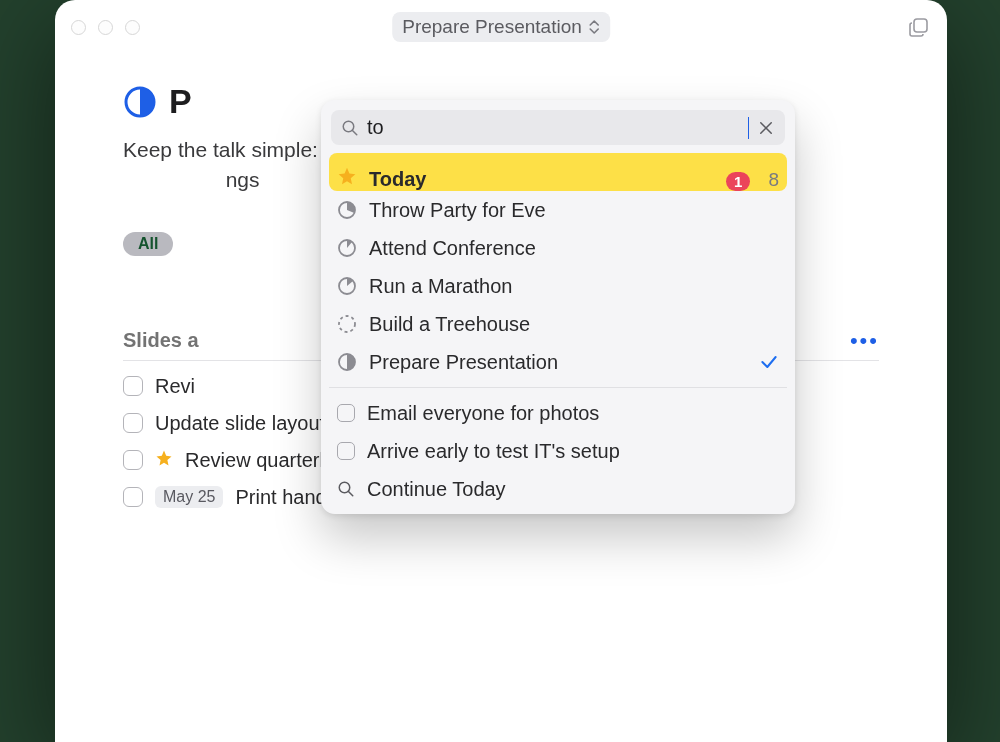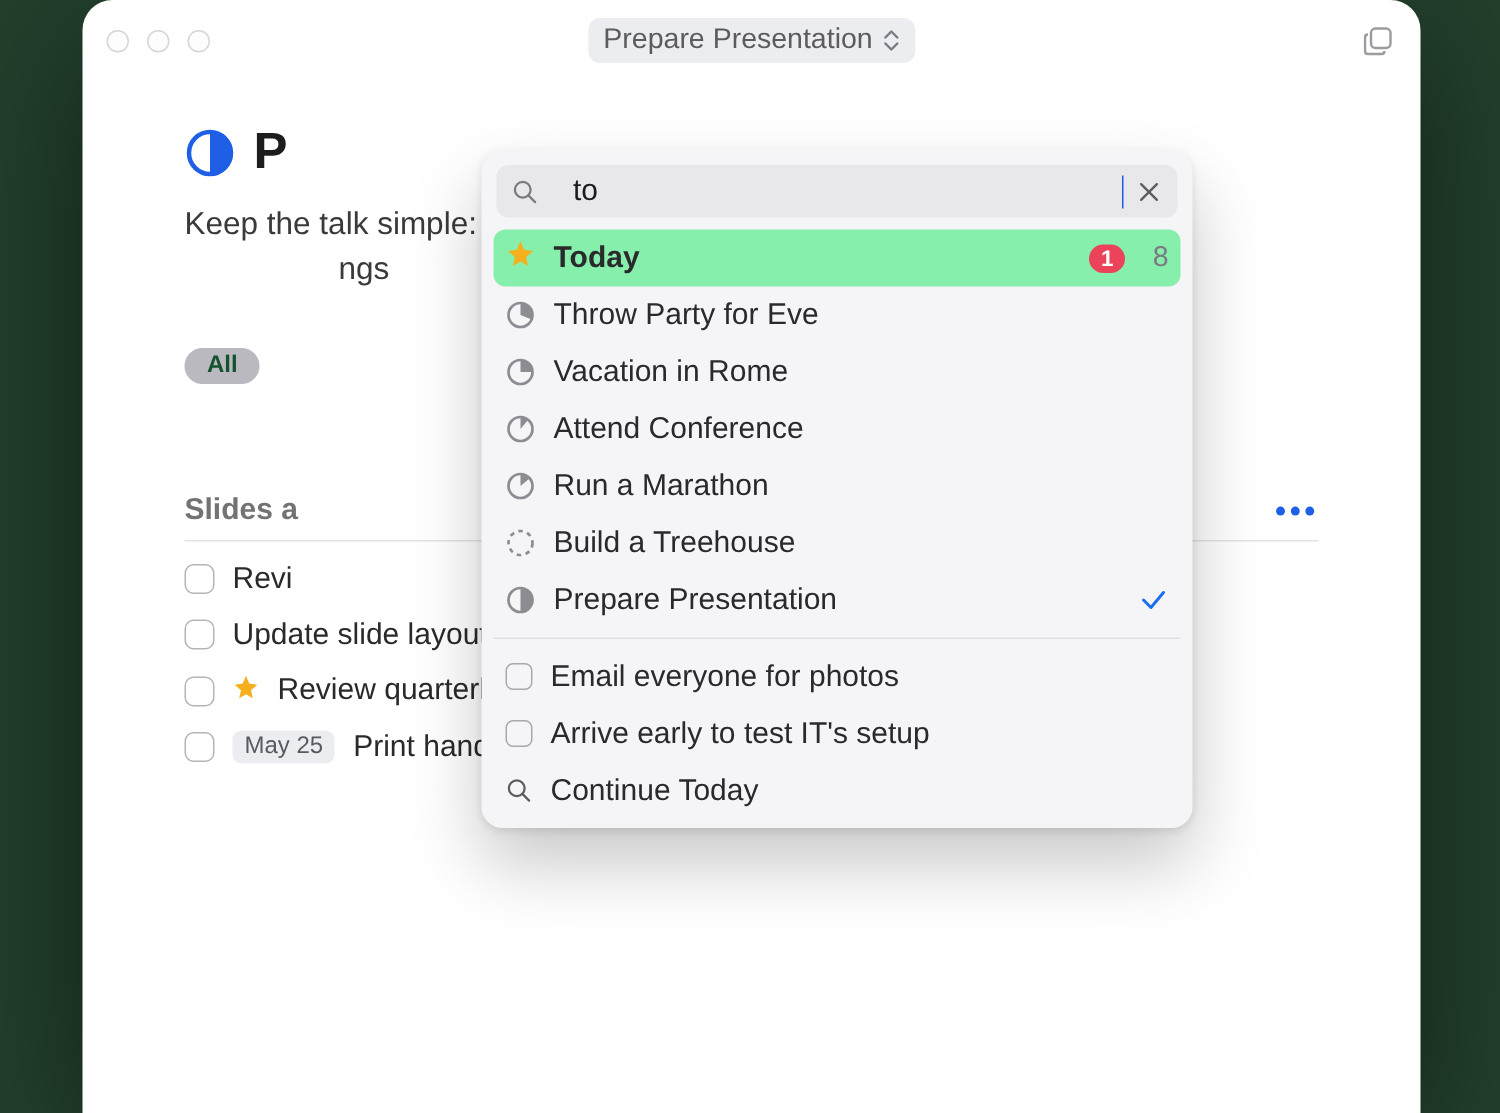--- a/index.html
+++ b/index.html
@@ -153,40 +153,39 @@
     padding: 6px 10px;
     gap: 8px;
   }
   .search-row input {
     flex: 1;
     background: transparent;
     border: none;
     outline: none;
     font-size: 20px;
     color: #1d1d1f;
-    margin-left: 15px;
   }
   .caret {
     width: 1.5px;
     height: 22px;
     background: #1e5fe6;
     margin-left: -6px;
   }
   .panel-list { display: flex; flex-direction: column; padding: 0 8px; }
   .item {
     display: flex;
     align-items: center;
     gap: 12px;
     height: 38px;
     padding: 0 8px;
     border-radius: 8px;
     font-size: 20px;
     color: #2a2a2c;
   }
-  .item.selected { background: #86efac; }
+  .item.selected { background: #fde047; align-items: flex-end; }
   .item .spacer { flex: 1; }
   .count-red {
     background: #eb445a;
     color: #fff;
     font-size: 15px;
     font-weight: 600;
     border-radius: 10px;
     padding: 1px 8px;
   }
   .count-grey { color: #7a7a80; font-size: 19px; margin-left: 6px; }
@@ -311,27 +310,20 @@
       <div class="item">
         <svg class="pie" viewBox="0 0 20 20">
               <circle cx="10" cy="10" r="8" fill="none" stroke="#8c8c92" stroke-width="1.8"></circle>
               <path d="M10 2 A8 8 0 0 1 17.4 13 L10 10 Z" fill="#8c8c92"></path>
             </svg>
         <span>Throw Party for Eve</span>
       </div>
       <div class="item">
         <svg class="pie" viewBox="0 0 20 20">
               <circle cx="10" cy="10" r="8" fill="none" stroke="#8c8c92" stroke-width="1.8"></circle>
-              <path d="M10 2 A8 8 0 0 1 18 10 L10 10 Z" fill="#8c8c92"></path>
-            </svg>
-        <span>Vacation in Rome</span>
-      </div>
-      <div class="item">
-        <svg class="pie" viewBox="0 0 20 20">
-              <circle cx="10" cy="10" r="8" fill="none" stroke="#8c8c92" stroke-width="1.8"></circle>
               <path d="M10 2 A8 8 0 0 1 15 4 L10 10 Z" fill="#8c8c92"></path>
             </svg>
         <span>Attend Conference</span>
       </div>
       <div class="item">
         <svg class="pie" viewBox="0 0 20 20">
               <circle cx="10" cy="10" r="8" fill="none" stroke="#8c8c92" stroke-width="1.8"></circle>
               <path d="M10 2 A8 8 0 0 1 16 5 L10 10 Z" fill="#8c8c92"></path>
             </svg>
         <span>Run a Marathon</span>

